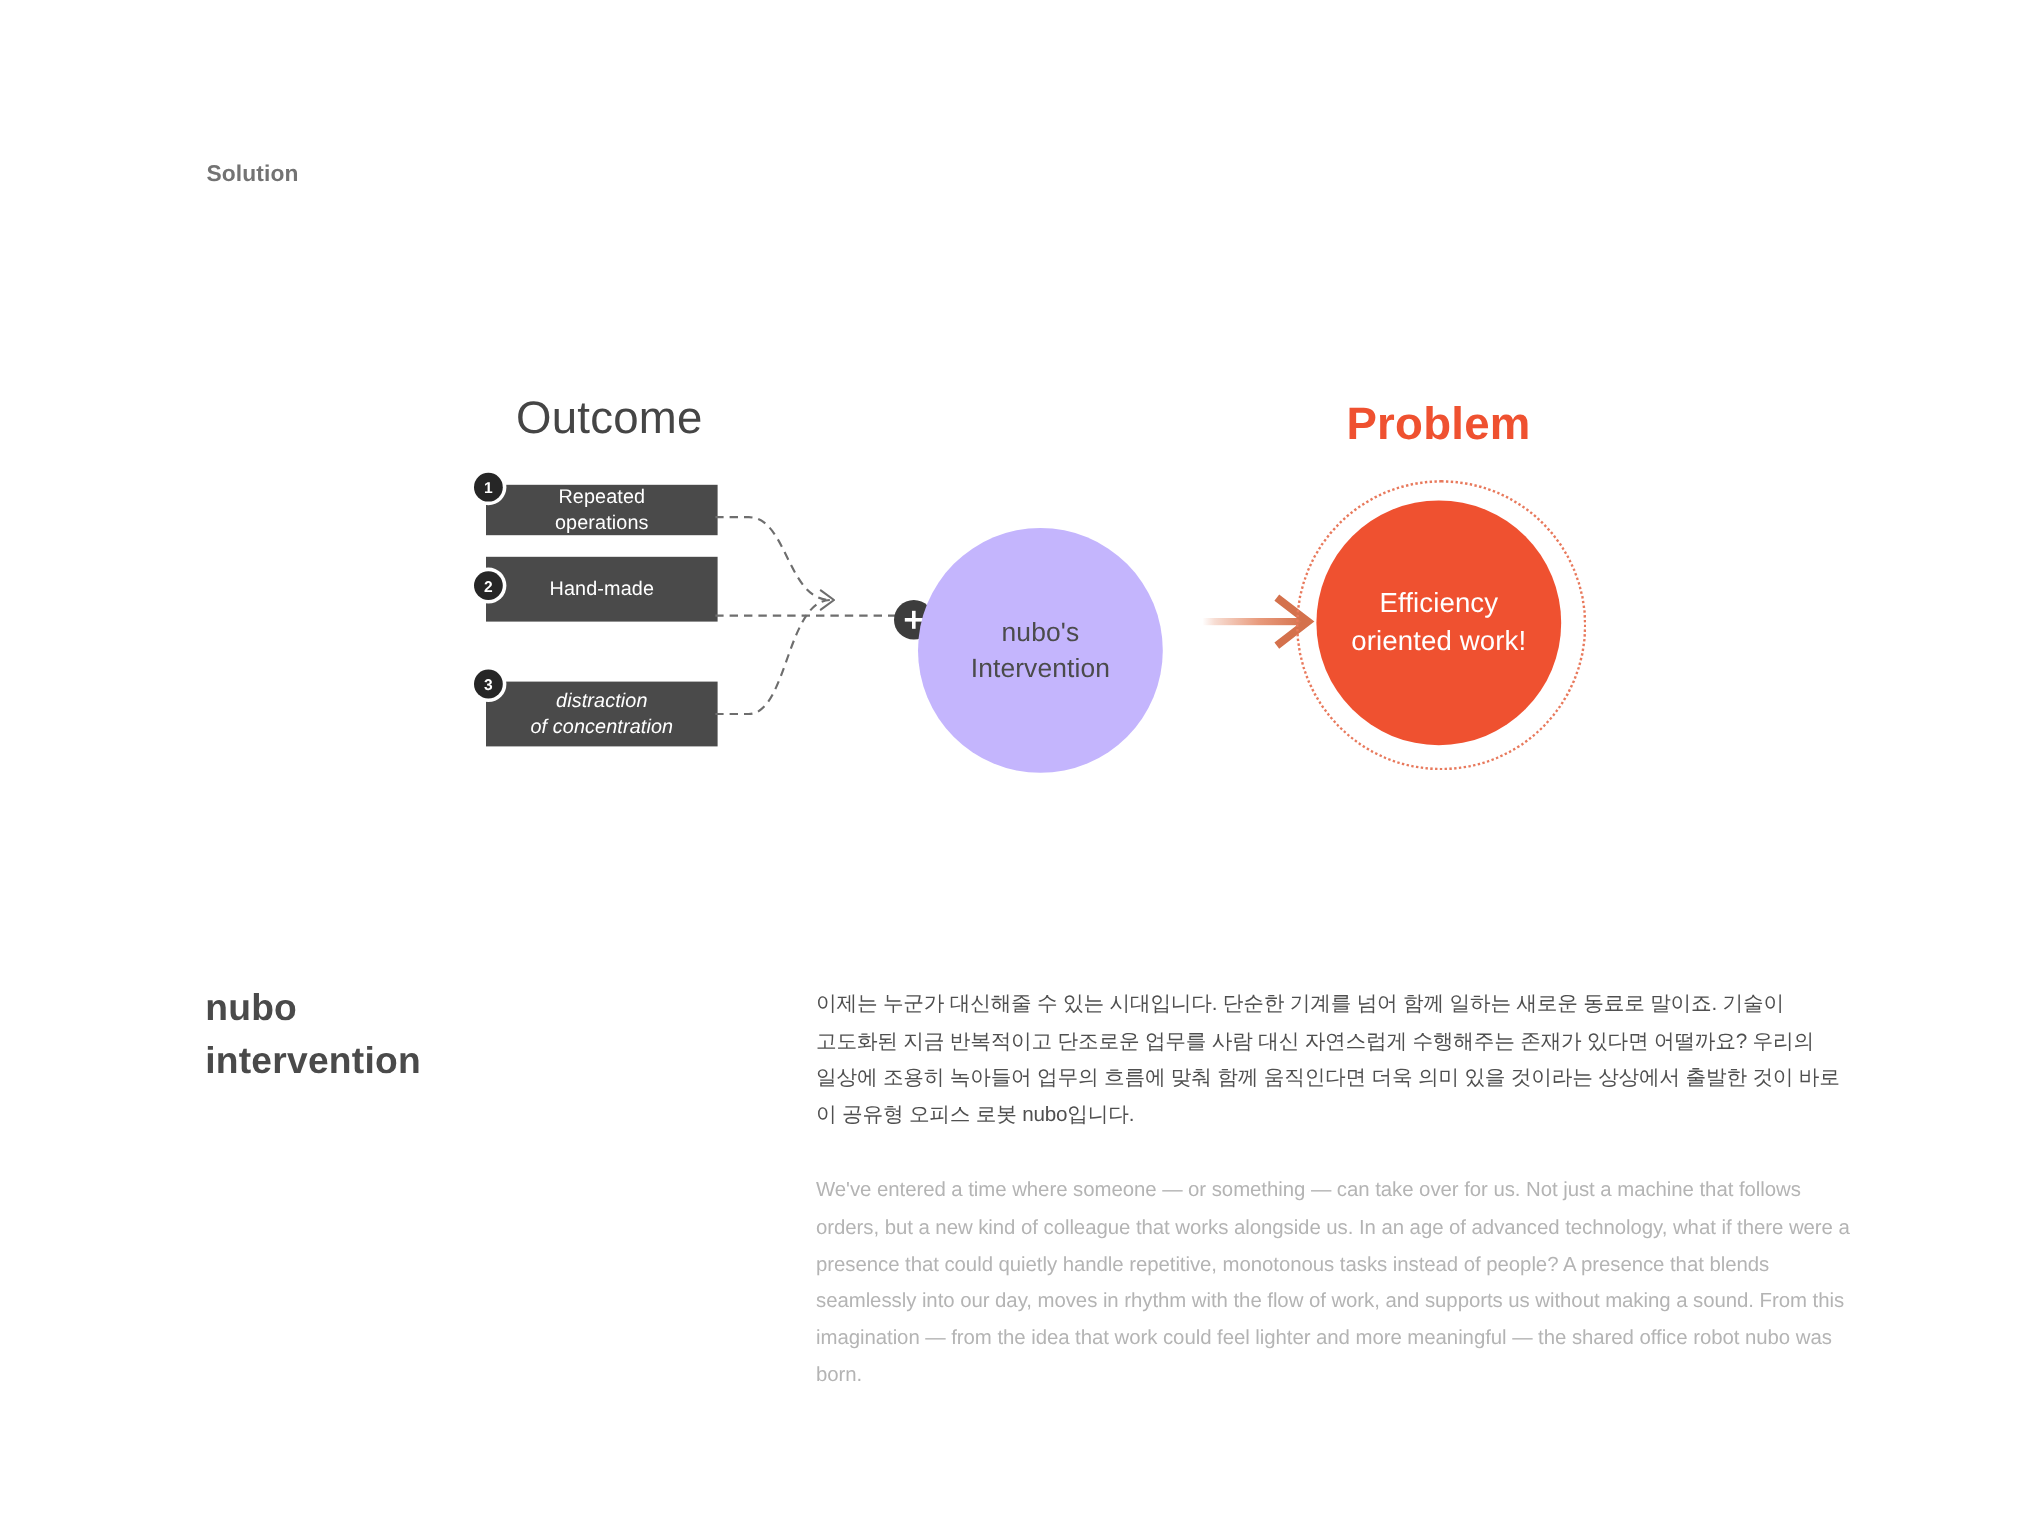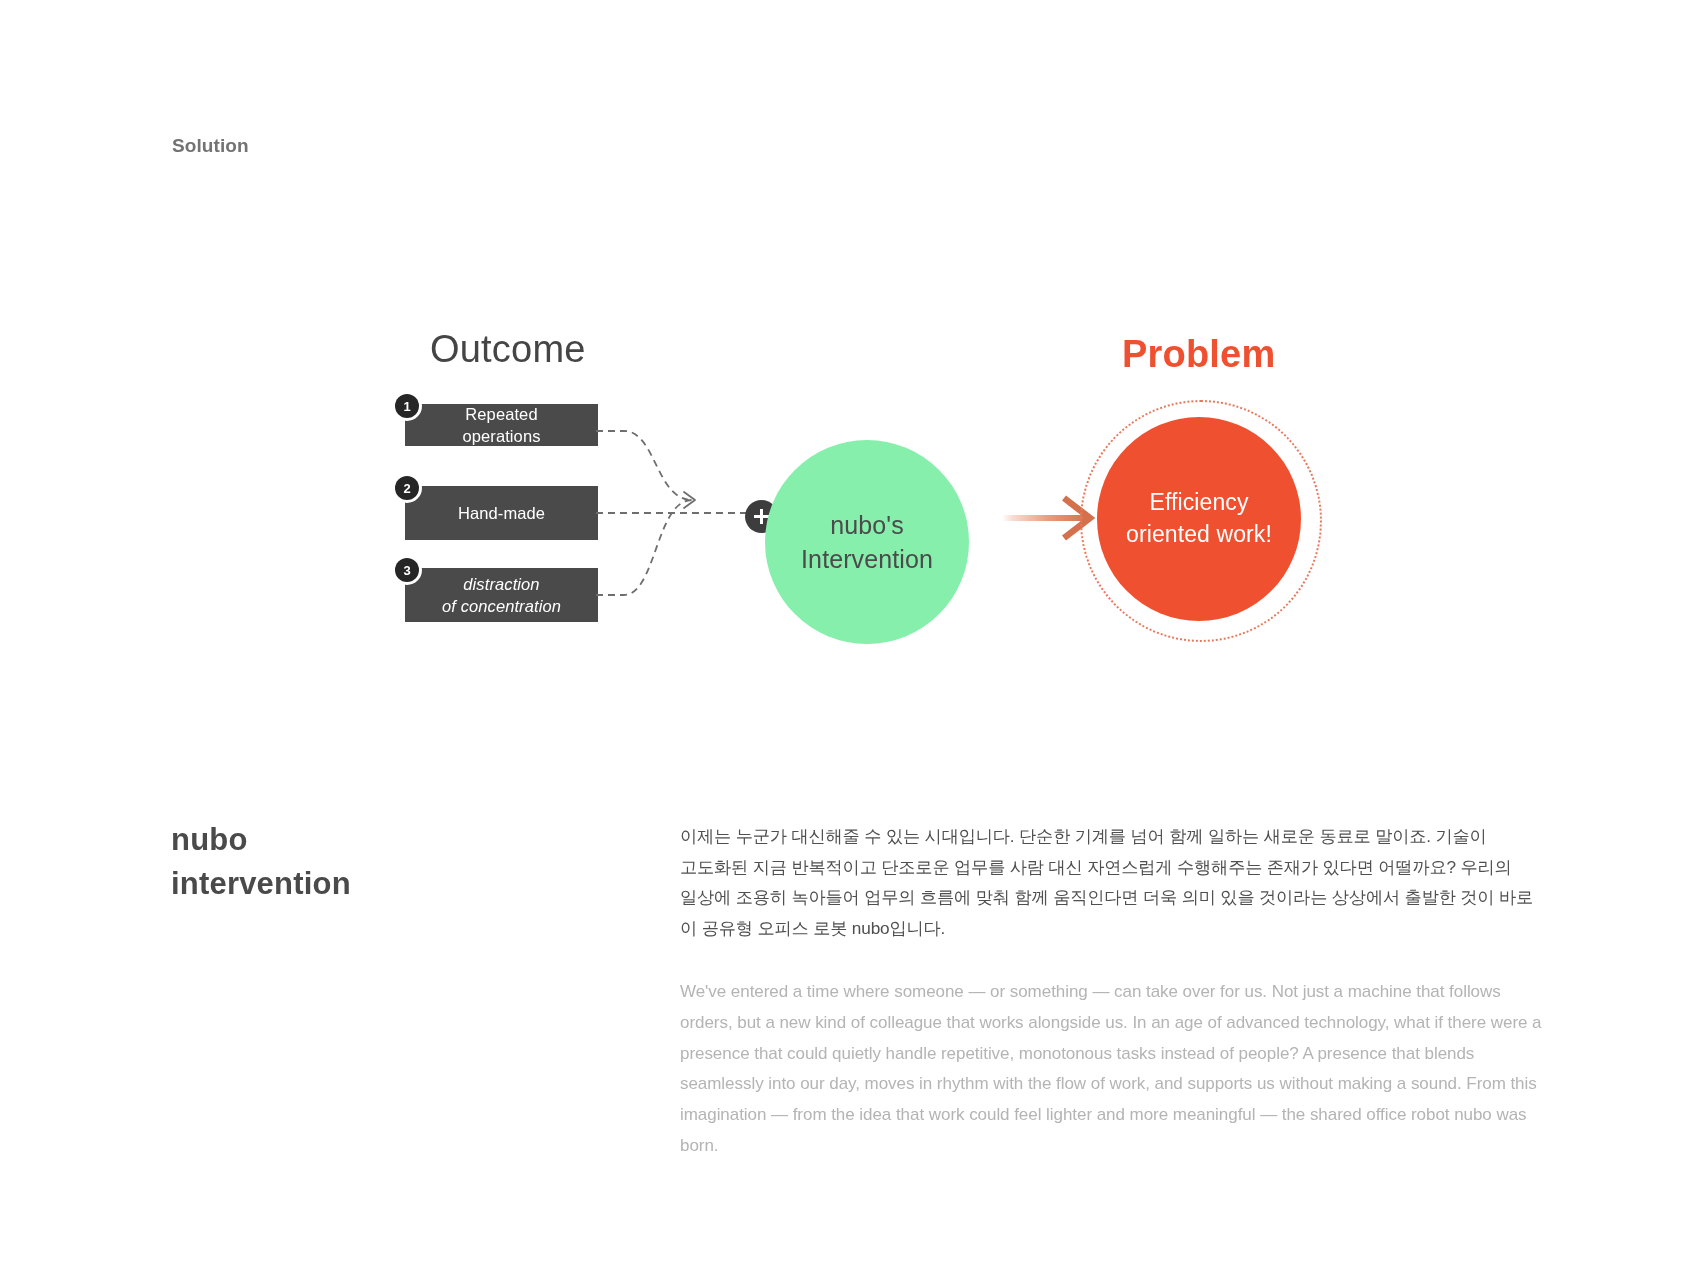--- a/index.html
+++ b/index.html
@@ -65,21 +65,21 @@
     display: flex;
     align-items: center;
     justify-content: center;
     text-align: center;
     font-size: 16.5px;
     font-weight: 400;
     line-height: 1.35;
     letter-spacing: 0.1px;
   }
   #problem-box-1 { top: 404px; height: 42px; }
-  #problem-box-2 { top: 486px; height: 54px; }
+  #problem-box-2 { top: 464px; height: 54px; }
   #problem-box-3 { top: 568px; height: 54px; font-style: italic; }
 
   .problem-badge {
     position: absolute;
     width: 24px;
     height: 24px;
     border-radius: 50%;
     background: #262626;
     color: #ffffff;
     font-size: 13px;
@@ -127,28 +127,28 @@
     background: #ffffff;
   }
 
   #intervention-circle {
     position: absolute;
     left: 765px;
     top: 440px;
     width: 204px;
     height: 204px;
     border-radius: 50%;
-    background: #86efac;
+    background: #c4b5fd;
     display: flex;
     flex-direction: column;
     align-items: center;
     justify-content: center;
     text-align: center;
     color: #4b4b4b;
-    font-size: 25px;
+    font-size: 22px;
     line-height: 1.38;
     letter-spacing: 0.1px;
   }
 
   #flow-arrow {
     position: absolute;
     left: 1002px;
     top: 495px;
     width: 98px;
     height: 46px;

